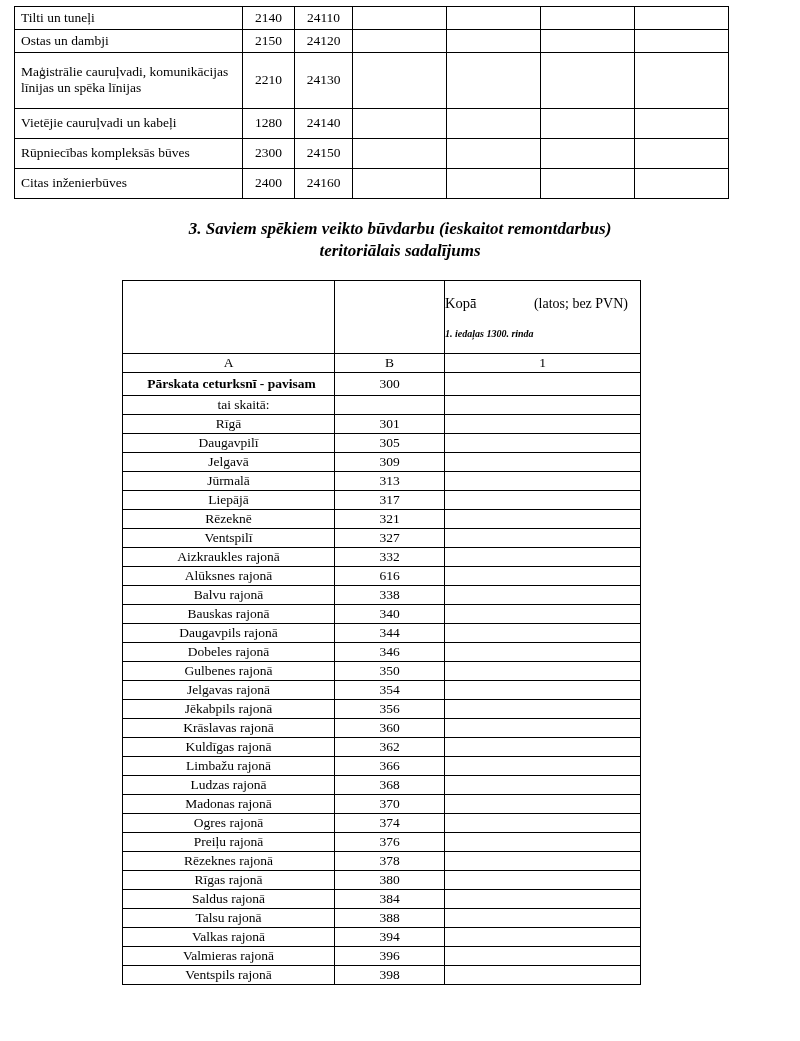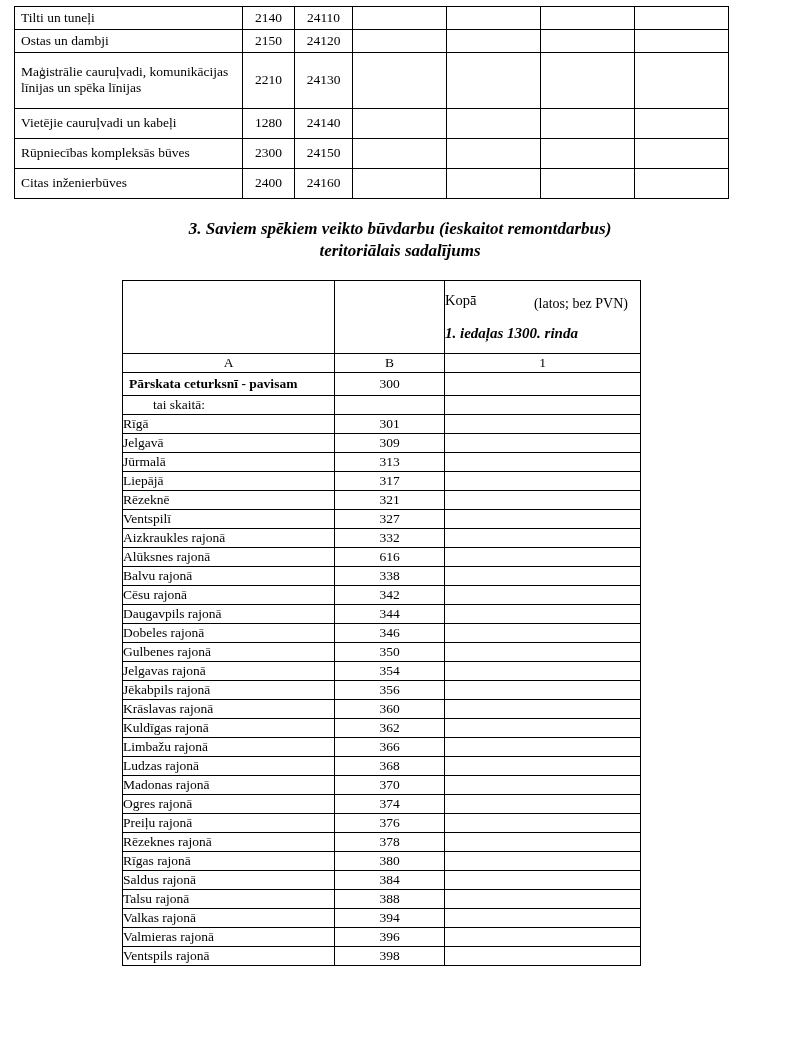--- a/index.html
+++ b/index.html
@@ -94,32 +94,32 @@
     height: 72px;
     text-align: left;
     vertical-align: middle;
     margin-top: 46px;
   }
   .hdr-kopa {
     font-size: 14.5px;
     padding-bottom: 4px;
   }
   .hdr-sub {
-    font-size: 15px;
+    font-size: 10px;
     font-style: italic;
     font-weight: bold;
     margin-top: 12px;
   }
   .letter-row td {
     text-align: center;
     height: 18px;
     font-size: 13.5px;
   }
   .row-label {
-    text-align: left;
+    text-align: center;
     padding: 1px 2px 1px 12px;
     height: 18px;
     white-space: nowrap;
   }
   .row-label.bold {
     font-weight: bold;
     padding-left: 6px;
     height: 22px;
   }
   .row-label.indent {
@@ -247,20 +247,25 @@
           <td class="row-label indent">tai skaitā:</td>
           <td class="row-code"></td>
           <td class="row-val"></td>
         </tr>
         <tr>
           <td class="row-label">Rīgā</td>
           <td class="row-code">301</td>
           <td class="row-val"></td>
         </tr>
         <tr>
+          <td class="row-label">Daugavpilī</td>
+          <td class="row-code">305</td>
+          <td class="row-val"></td>
+        </tr>
+        <tr>
           <td class="row-label">Jelgavā</td>
           <td class="row-code">309</td>
           <td class="row-val"></td>
         </tr>
         <tr>
           <td class="row-label">Jūrmalā</td>
           <td class="row-code">313</td>
           <td class="row-val"></td>
         </tr>
         <tr>
@@ -287,22 +292,22 @@
           <td class="row-label">Alūksnes rajonā</td>
           <td class="row-code">616</td>
           <td class="row-val"></td>
         </tr>
         <tr>
           <td class="row-label">Balvu rajonā</td>
           <td class="row-code">338</td>
           <td class="row-val"></td>
         </tr>
         <tr>
-          <td class="row-label">Cēsu rajonā</td>
-          <td class="row-code">342</td>
+          <td class="row-label">Bauskas rajonā</td>
+          <td class="row-code">340</td>
           <td class="row-val"></td>
         </tr>
         <tr>
           <td class="row-label">Daugavpils rajonā</td>
           <td class="row-code">344</td>
           <td class="row-val"></td>
         </tr>
         <tr>
           <td class="row-label">Dobeles rajonā</td>
           <td class="row-code">346</td>

